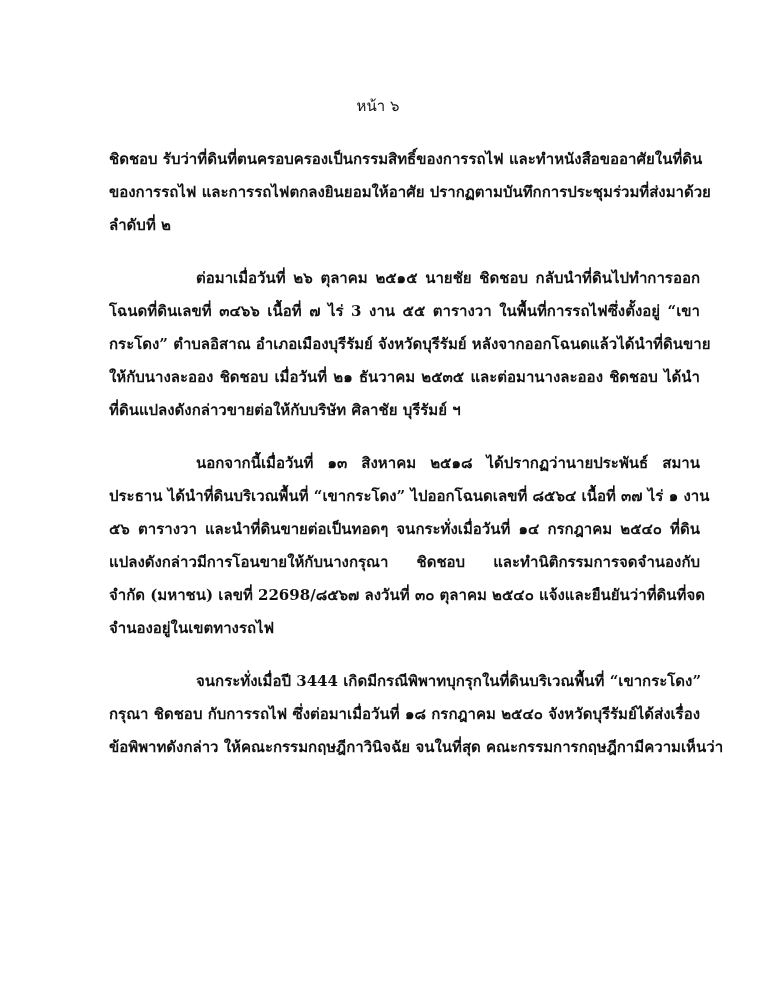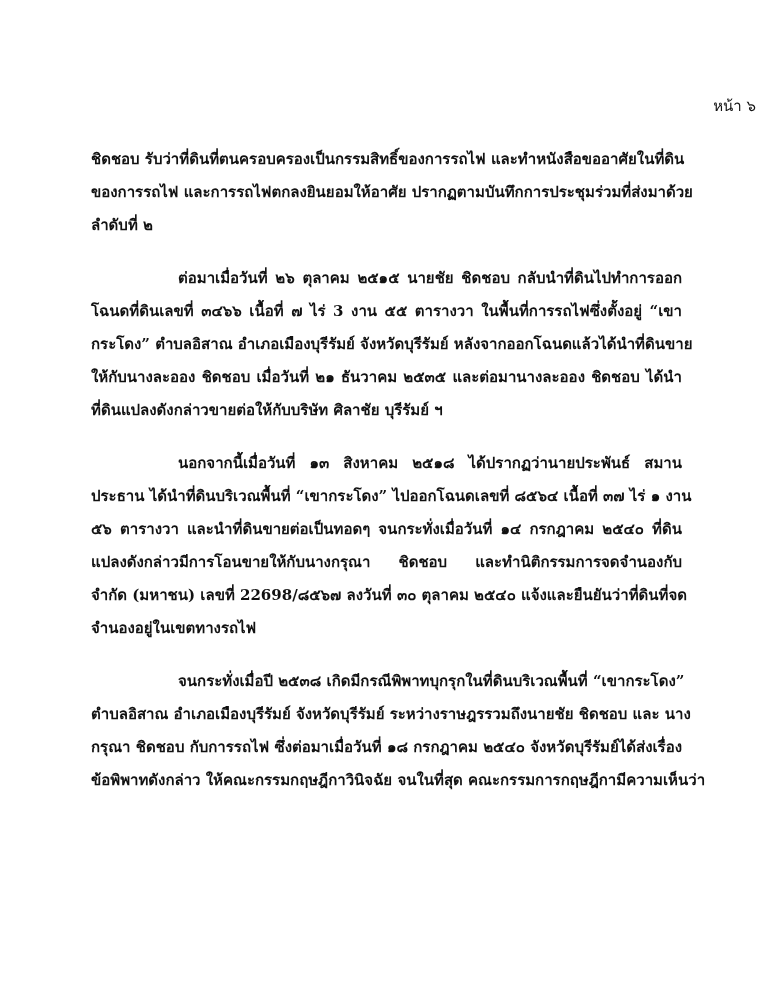--- a/index.html
+++ b/index.html
@@ -1,20 +1,20 @@
 <!DOCTYPE html>
 <html><head>
 <meta charset="utf-8">
 <style>
   html, body { margin: 0; padding: 0; background: #ffffff; }
   body { width: 772px; height: 999px; position: relative; overflow: hidden;
          font-family: "DejaVu Serif", "Liberation Serif", serif; color: #111111; }
-  .page-number { position: absolute; top: 94px; left: 0; width: 756px; text-align: right;
+  .page-number { position: absolute; top: 94px; left: 0; width: 756px; text-align: center;
                  font-size: 15px; font-weight: normal; }
-  .body-text { position: absolute; left: 91px; width: 591px; top: 143px; }
+  .body-text { position: absolute; left: 109px; width: 591px; top: 143px; }
   .para { margin: 0; font-size: 15px; font-weight: bold; line-height: 33px;
           text-align: justify; text-align-last: left; }
   .para + .para { margin-top: 20px; }
   .line { display: block; white-space: nowrap; text-align: justify; text-align-last: justify; }
   .line.last { text-align-last: left; }
   .indent { padding-left: 87px; }
 </style>
 </head>
 <body>
 
@@ -39,19 +39,18 @@
   <p class="para">
     <span class="line indent">นอกจากนี้เมื่อวันที่ ๑๓ สิงหาคม ๒๕๑๘ ได้ปรากฏว่านายประพันธ์ สมาน</span>
     <span class="line">ประธาน ได้นำที่ดินบริเวณพื้นที่ “เขากระโดง” ไปออกโฉนดเลขที่ ๘๕๖๔ เนื้อที่ ๓๗ ไร่ ๑ งาน</span>
     <span class="line">๕๖ ตารางวา และนำที่ดินขายต่อเป็นทอดๆ จนกระทั่งเมื่อวันที่ ๑๔ กรกฎาคม ๒๕๔๐ ที่ดิน</span>
     <span class="line">แปลงดังกล่าวมีการโอนขายให้กับนางกรุณา ชิดชอบ และทำนิติกรรมการจดจำนองกับ</span>
     <span class="line">จำกัด (มหาชน) เลขที่ 22698/๘๕๖๗ ลงวันที่ ๓๐ ตุลาคม ๒๕๔๐ แจ้งและยืนยันว่าที่ดินที่จด</span>
     <span class="line last">จำนองอยู่ในเขตทางรถไฟ</span>
   </p>
 
   <p class="para">
-    <span class="line indent">จนกระทั่งเมื่อปี ๒๕๓๘ เกิดมีกรณีพิพาทบุกรุกในที่ดินบริเวณพื้นที่ “เขากระโดง”</span>
-    <span class="line">ตำบลอิสาณ อำเภอเมืองบุรีรัมย์ จังหวัดบุรีรัมย์ ระหว่างราษฎรรวมถึงนายชัย ชิดชอบ และ นาง</span>
+    <span class="line indent">จนกระทั่งเมื่อปี 3444 เกิดมีกรณีพิพาทบุกรุกในที่ดินบริเวณพื้นที่ “เขากระโดง”</span>
     <span class="line">กรุณา ชิดชอบ กับการรถไฟ ซึ่งต่อมาเมื่อวันที่ ๑๘ กรกฎาคม ๒๕๔๐ จังหวัดบุรีรัมย์ได้ส่งเรื่อง</span>
     <span class="line">ข้อพิพาทดังกล่าว ให้คณะกรรมกฤษฎีกาวินิจฉัย จนในที่สุด คณะกรรมการกฤษฎีกามีความเห็นว่า</span>
   </p>
 
 </div>
 
 </body></html>

